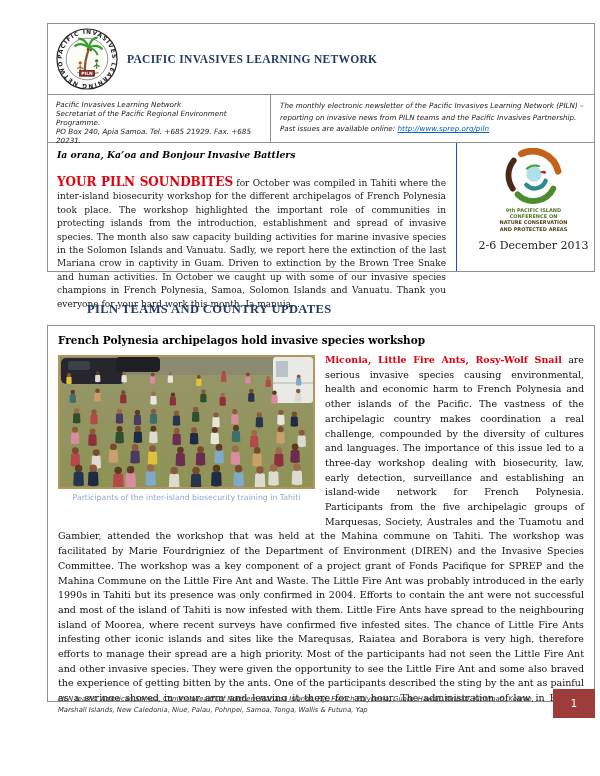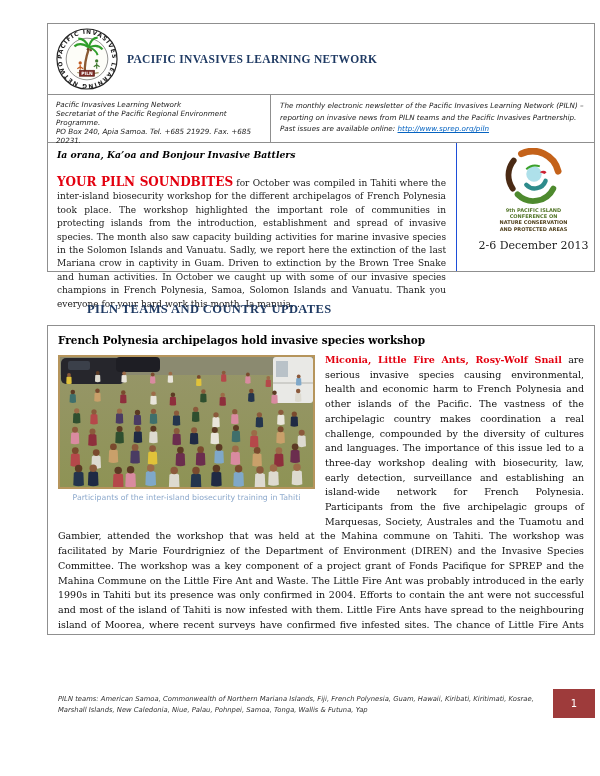--- a/index.html
+++ b/index.html
@@ -31,21 +31,21 @@
   .conf-logo{width:58px;height:58px;}
   .conf-lines{text-align:center;font-family:"DejaVu Sans",sans-serif;font-weight:bold;font-size:5px;line-height:6.2px;margin-top:1px;}
   .conf-l12{color:#55772b;}
   .conf-l34{color:#53431f;}
   .conf-date{font-size:11px;color:#222;margin-top:7px;}
 
   
   .section-heading{margin:30px 0 8px 40px;font-family:"Liberation Serif",serif;font-weight:bold;font-size:12.5px;color:var(--navy);letter-spacing:.4px;}
 
   
-  .story-box{box-sizing:border-box;border:1px solid #8f8f8f;height:310px;padding:7px 10px 0;overflow:hidden;}
+  .story-box{box-sizing:border-box;border:1px solid #8f8f8f;height:377px;padding:7px 10px 0;overflow:hidden;}
   .headline{font-weight:bold;font-size:10.5px;margin:1px 0 7px;color:#000;}
   .figure{float:left;width:257px;margin:2px 10px 16px 0;}
   .photo{display:block;width:253px;height:130px;border:2px solid var(--tan);}
   .caption{font-family:"DejaVu Sans",sans-serif;font-size:7.8px;color:var(--caption);text-align:center;margin-top:4px;}
   .story-text{font-size:9.5px;line-height:14.7px;text-align:justify;color:#101010;}
 
   
   .footer-teams{position:absolute;left:58px;top:694px;width:478px;font-family:"DejaVu Sans",sans-serif;font-style:italic;font-size:6.8px;line-height:11px;color:#333;}
   .page-badge{position:absolute;left:553px;top:689px;width:42px;height:29px;background:var(--badge);color:#fff;display:flex;align-items:center;justify-content:center;font-family:"DejaVu Sans",sans-serif;font-size:10px;}
 </style>

